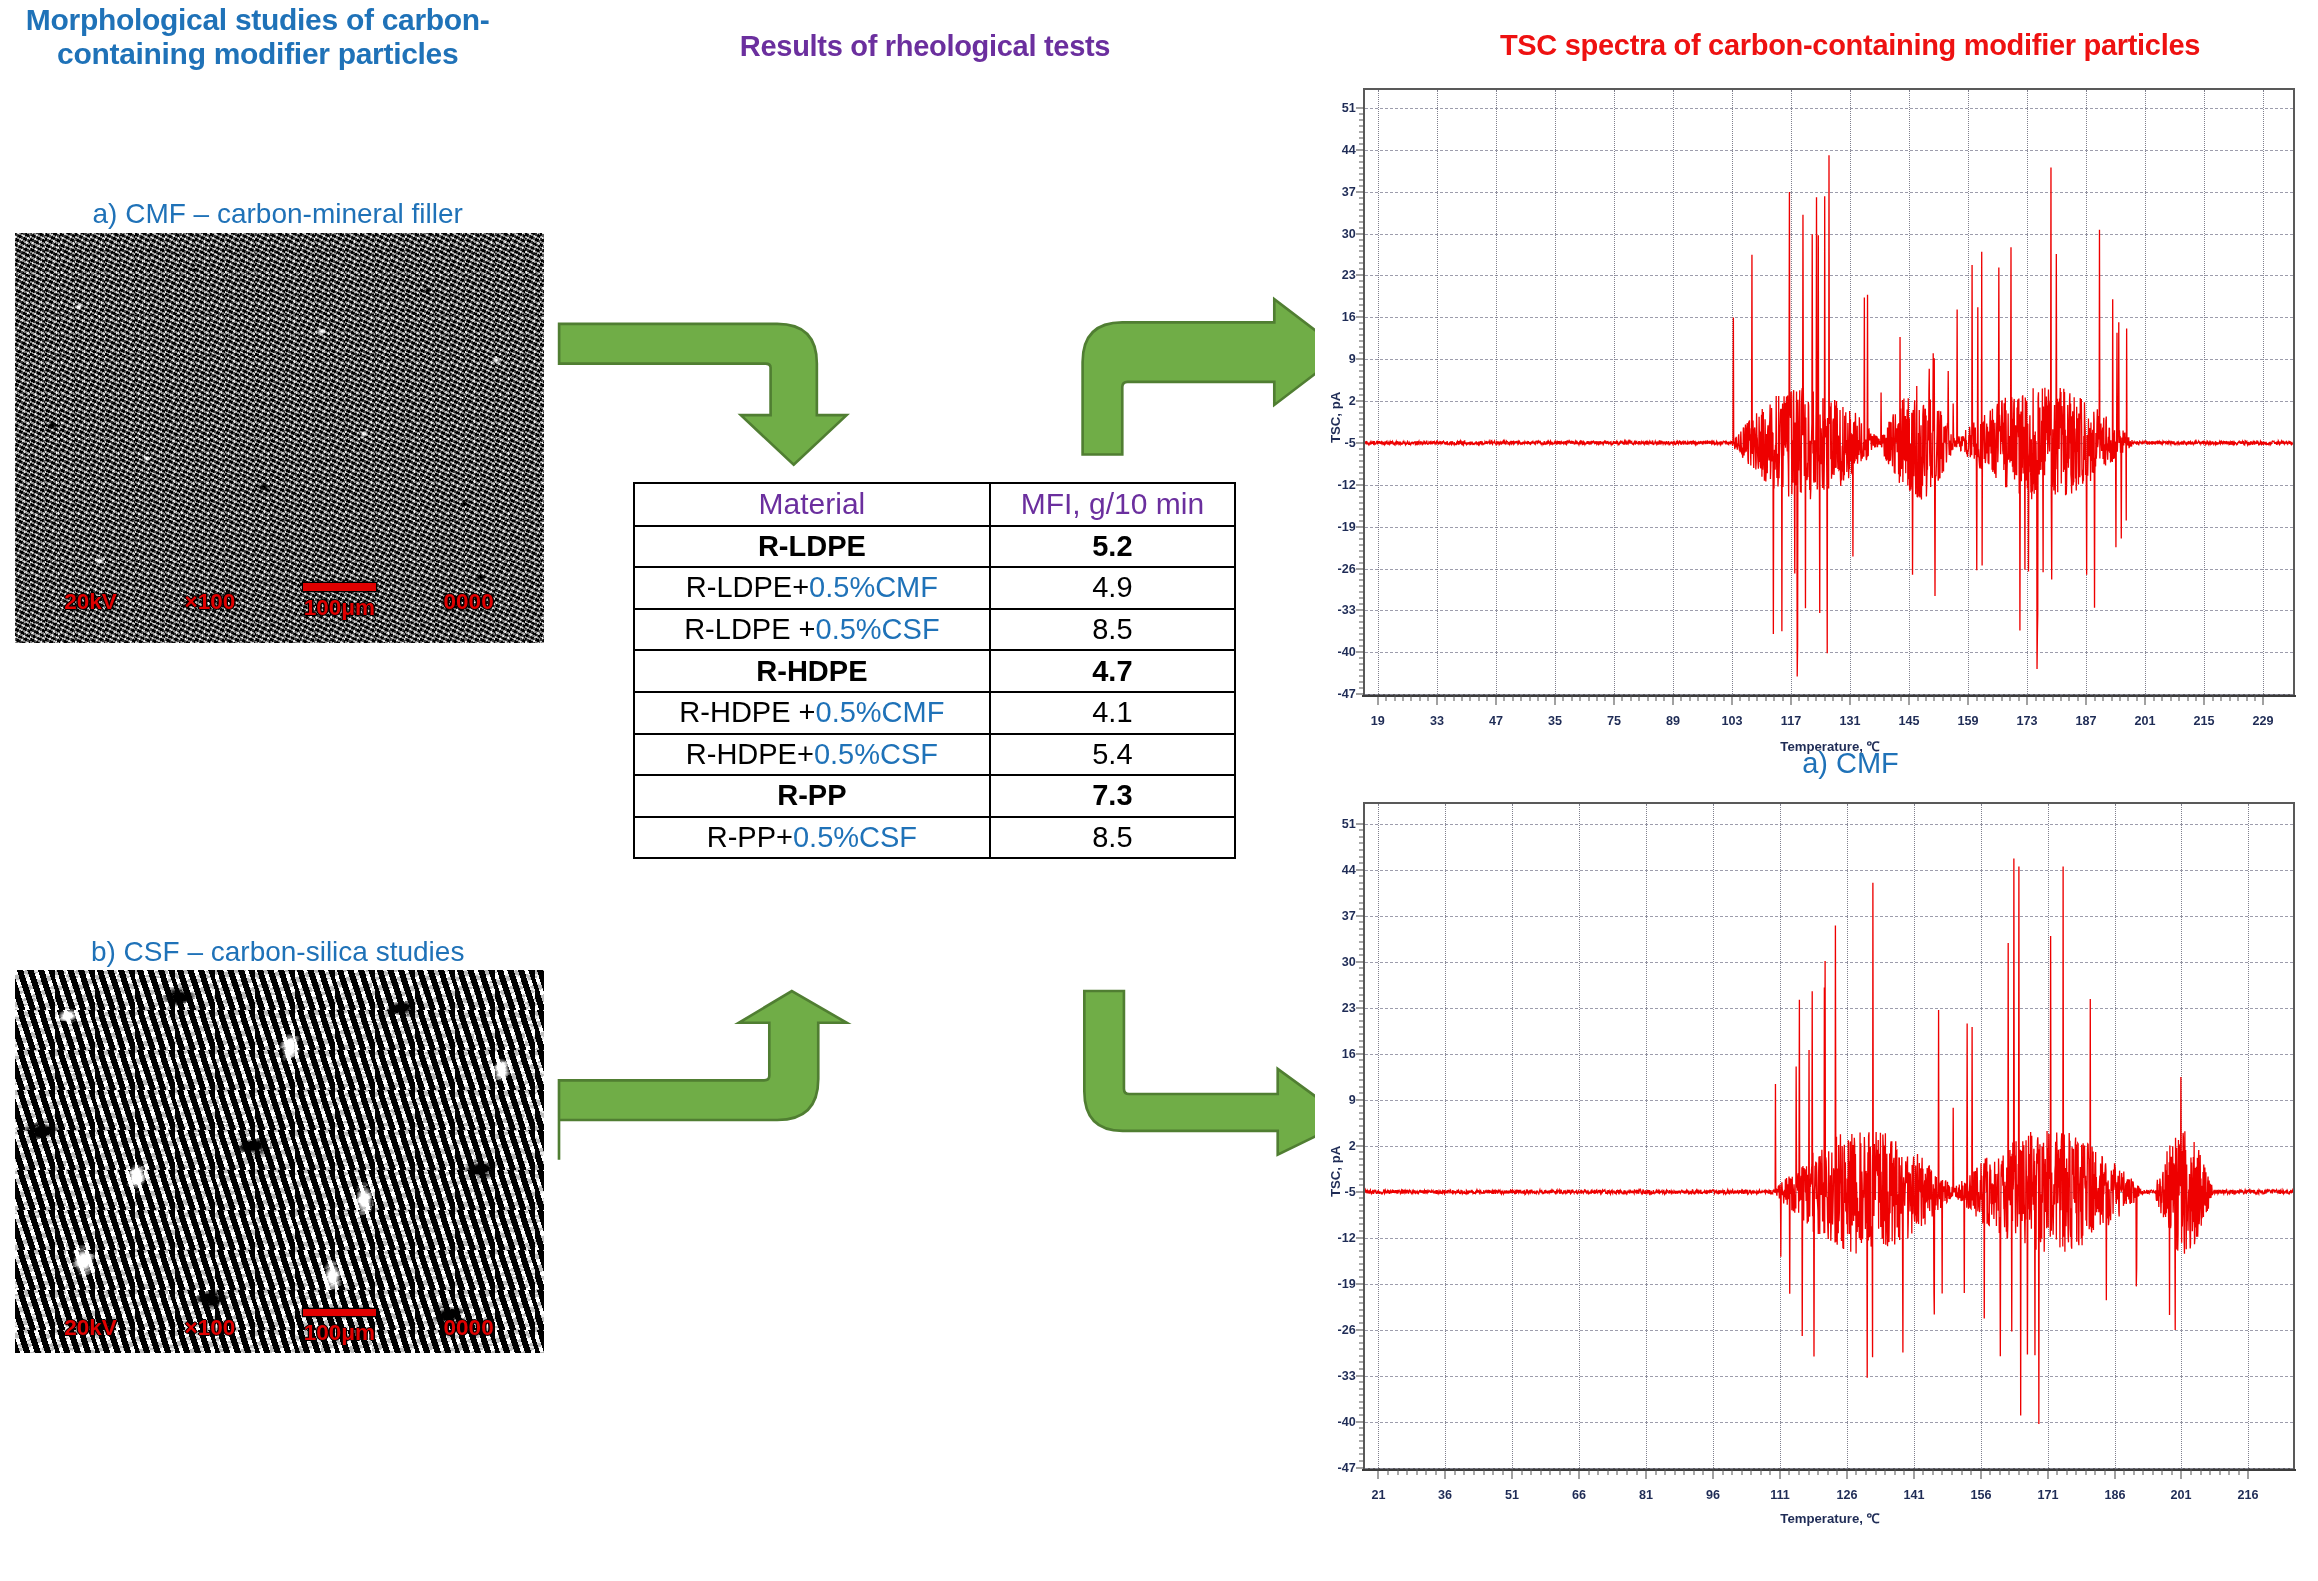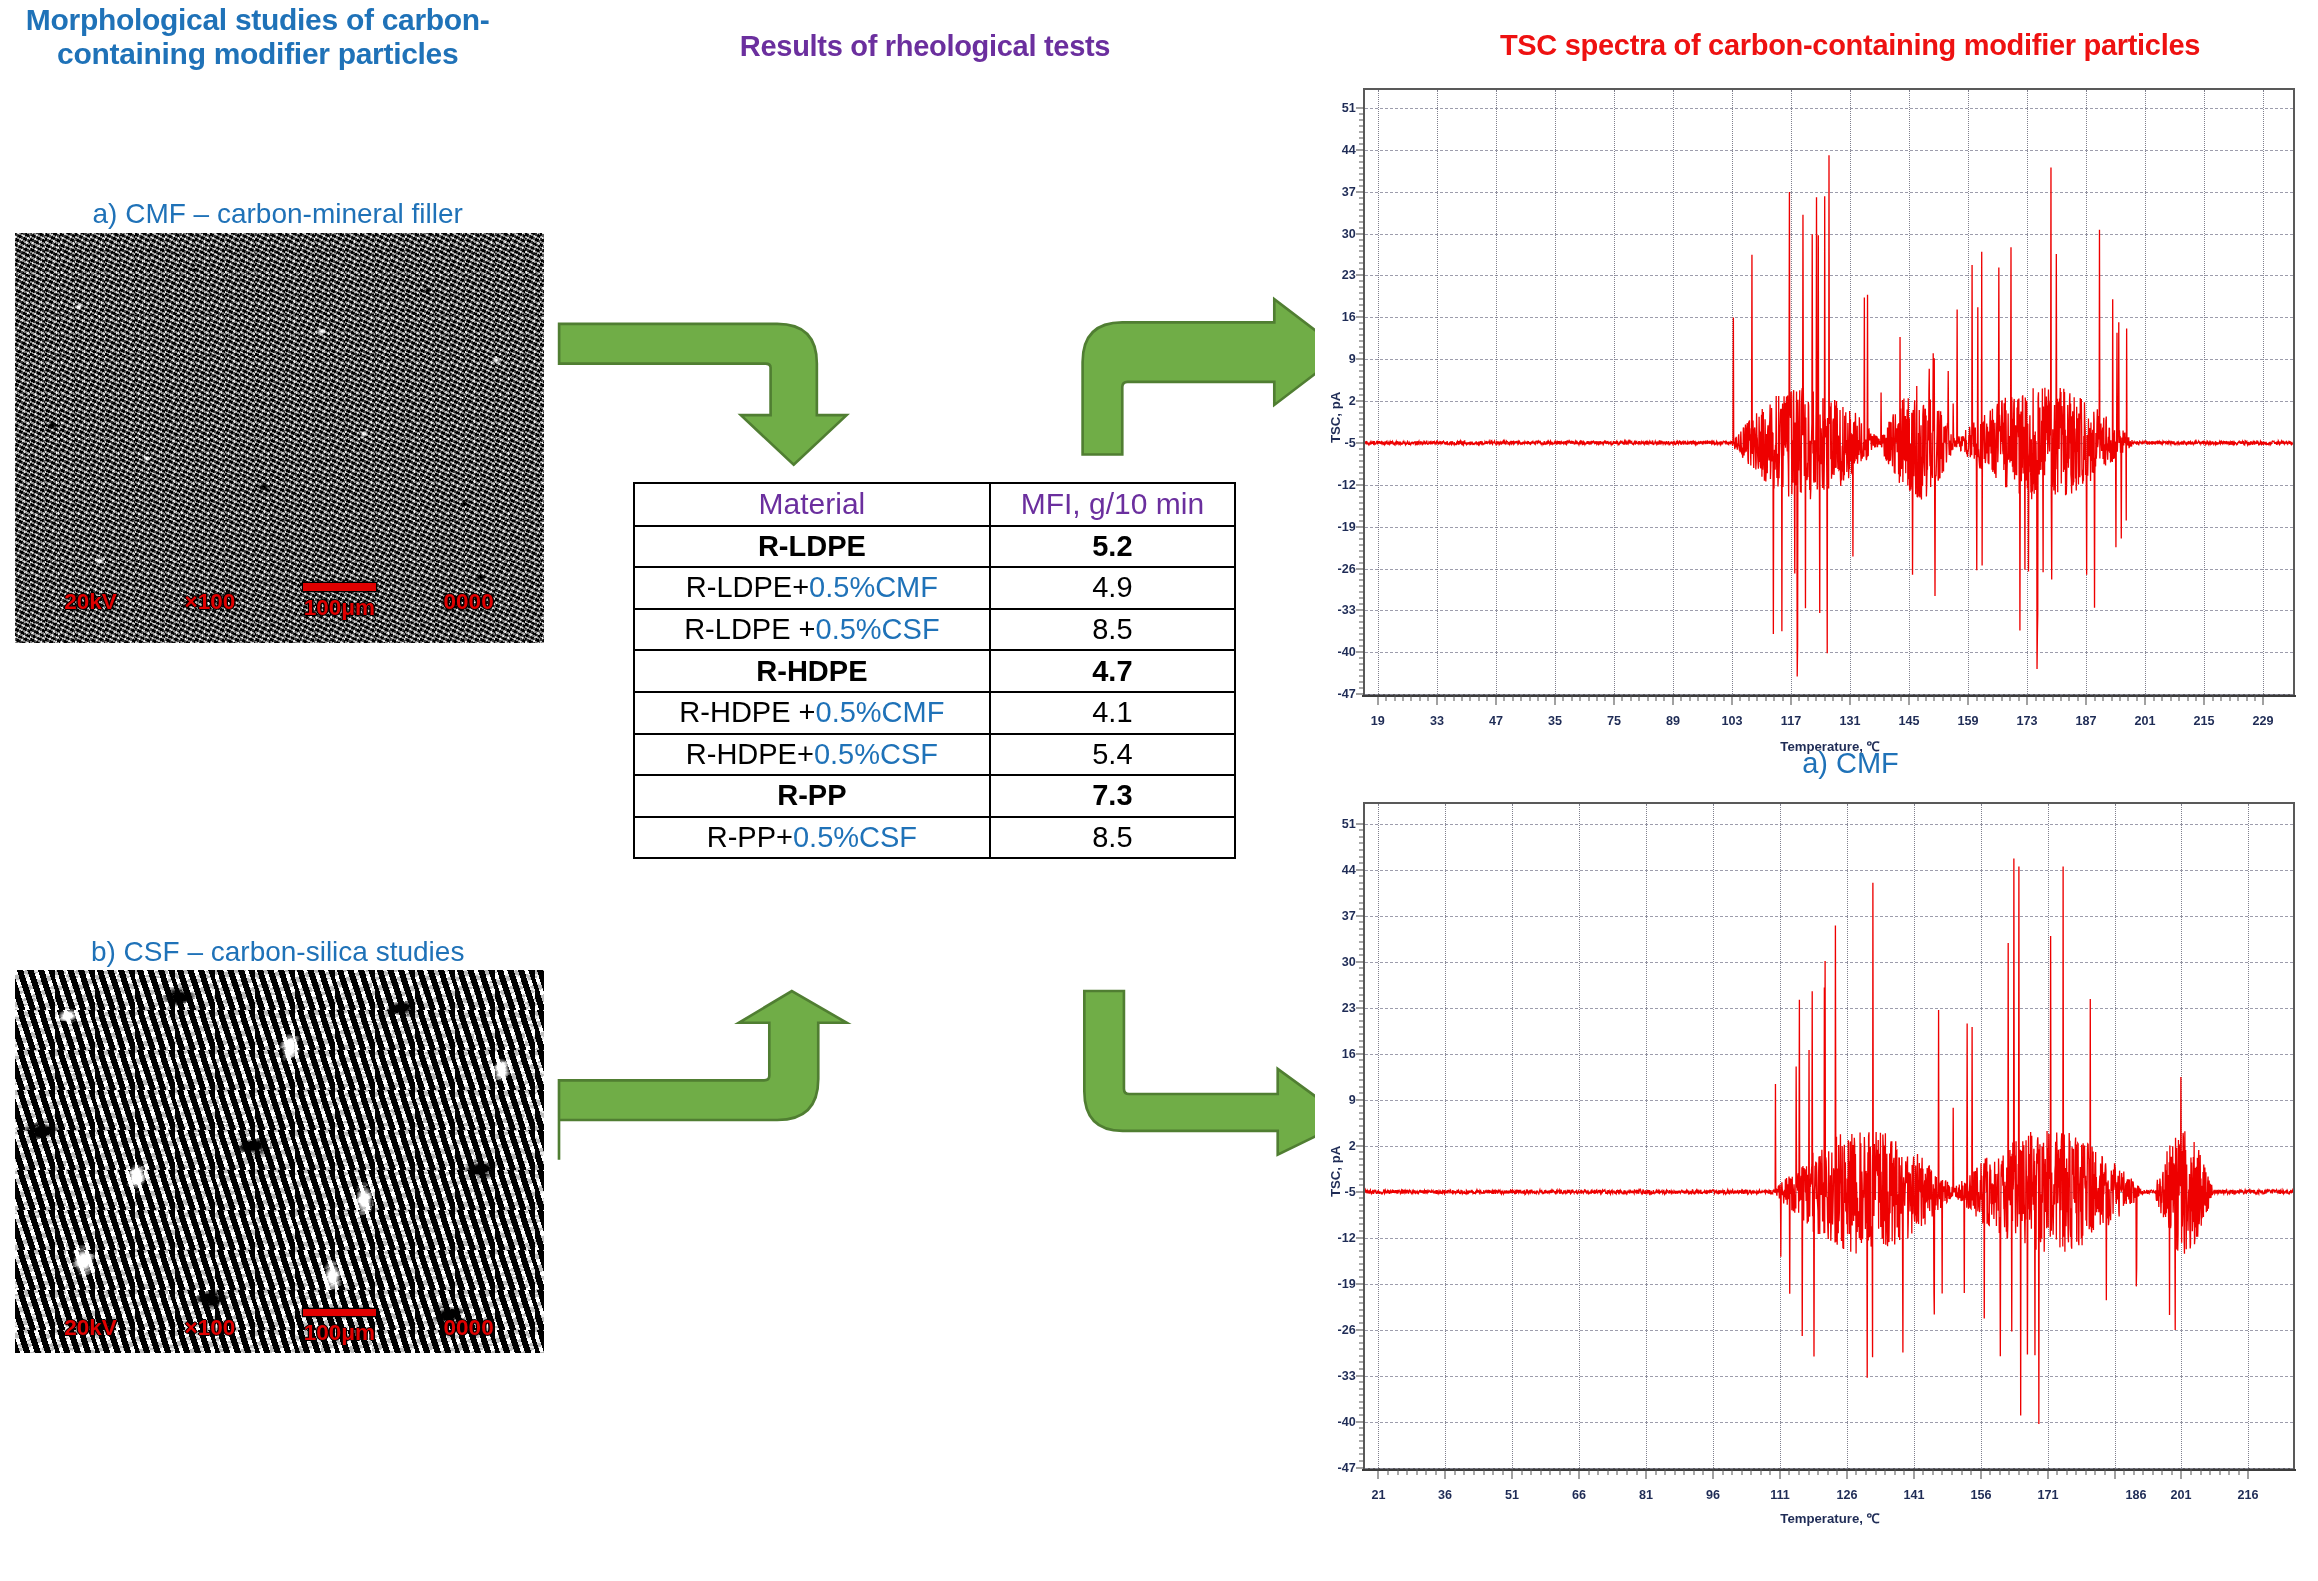--- a/index.html
+++ b/index.html
@@ -822,21 +822,21 @@
           <div class="xminor" style="left: 663px;"></div>
           <div class="xminor" style="left: 673px;"></div>
           <div class="xtick" style="left: 683px;">171</div>
           <div class="xtick-mark" style="left: 683px;"></div>
           <div class="xminor" style="left: 692px;"></div>
           <div class="xminor" style="left: 702px;"></div>
           <div class="xminor" style="left: 711px;"></div>
           <div class="xminor" style="left: 721px;"></div>
           <div class="xminor" style="left: 730px;"></div>
           <div class="xminor" style="left: 740px;"></div>
-          <div class="xtick" style="left: 750px; margin-left: 21px;">186</div>
+          <div class="xtick" style="left: 750px;">186</div>
           <div class="xtick-mark" style="left: 750px;"></div>
           <div class="xminor" style="left: 759px;"></div>
           <div class="xminor" style="left: 769px;"></div>
           <div class="xminor" style="left: 778px;"></div>
           <div class="xminor" style="left: 788px;"></div>
           <div class="xminor" style="left: 797px;"></div>
           <div class="xminor" style="left: 807px;"></div>
           <div class="xtick" style="left: 816px;">201</div>
           <div class="xtick-mark" style="left: 816px;"></div>
           <div class="xminor" style="left: 826px;"></div>

